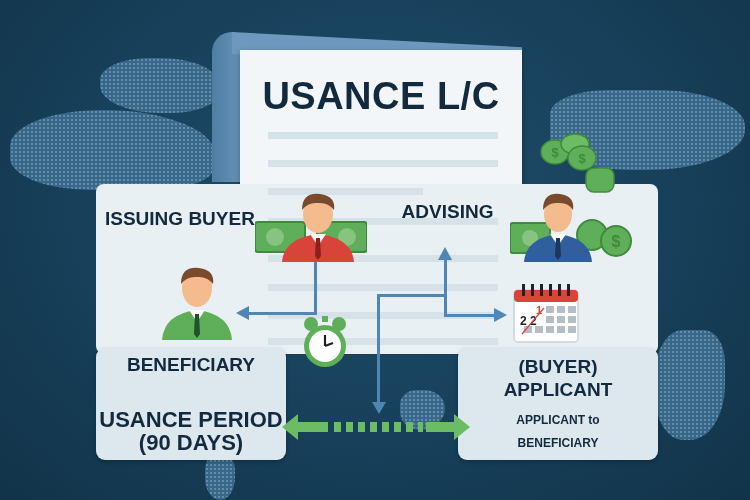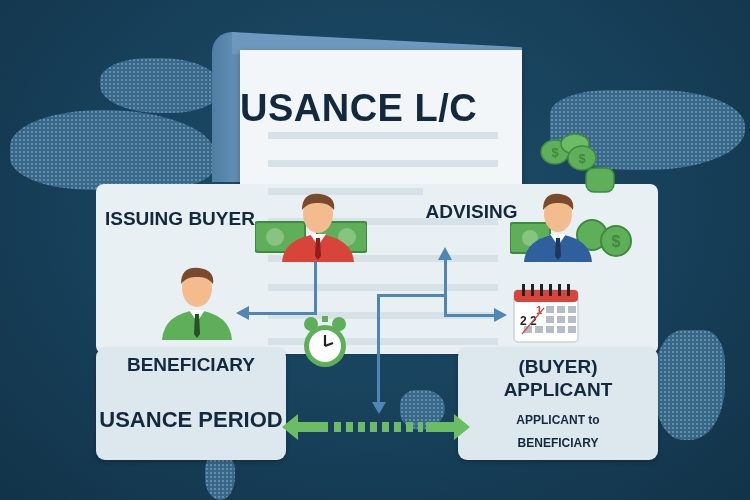--- a/index.html
+++ b/index.html
@@ -25,35 +25,35 @@
 <div class="map" style="left:100px;top:58px;width:120px;height:55px;border-radius:40% 50% 40% 50%;"></div>
 <div class="map" style="left:550px;top:90px;width:195px;height:80px;border-radius:30% 45% 50% 40%;"></div>
 <div class="map" style="left:205px;top:455px;width:30px;height:45px;border-radius:40% 40% 60% 60%;"></div>
 <div class="map" style="left:400px;top:390px;width:45px;height:40px;border-radius:40% 50% 60% 50%;"></div>
 <div class="map" style="left:655px;top:330px;width:70px;height:110px;border-radius:40% 30% 50% 40%;"></div>
 
 <div class="abs" style="left:212px;top:32px;width:40px;height:150px;background:linear-gradient(90deg,#4f7ea3,#6f9ac0);border-radius:20px 20px 0 0;"></div>
 <div class="abs" style="left:232px;top:32px;width:290px;height:22px;background:#6e98bd;transform:skewY(3deg);transform-origin:left top;"></div>
 
 <div class="abs" style="left:240px;top:50px;width:282px;height:300px;background:#f3f6f9;box-shadow:0 2px 6px rgba(0,0,0,0.3);"></div>
-<div class="abs title-text" style="left:240px;top:75px;width:282px;text-align:left;font-size:38px;margin-top:12px;">USANCE L/C</div>
+<div class="abs title-text" style="left:240px;top:75px;width:282px;text-align:center;font-size:38px;">USANCE L/C</div>
 <div class="doc-line" style="left:268px;top:132px;width:230px;"></div>
 <div class="doc-line" style="left:268px;top:160px;width:230px;"></div>
 
 <div class="panel" style="left:96px;top:184px;width:562px;height:170px;"></div>
 <div class="doc-line" style="left:268px;top:188px;width:155px;"></div>
 <div class="doc-line" style="left:268px;top:218px;width:230px;"></div>
 <div class="doc-line" style="left:268px;top:255px;width:230px;"></div>
 <div class="doc-line" style="left:268px;top:284px;width:230px;"></div>
 <div class="doc-line" style="left:268px;top:312px;width:230px;"></div>
 <div class="doc-line" style="left:268px;top:338px;width:230px;"></div>
 
 <div class="abs label" style="left:105px;top:208px;font-size:19px;text-align:left;">ISSUING BUYER</div>
 
-<div class="abs label" style="left:395px;top:200px;width:105px;font-size:19px;line-height:23px;margin-left:24px;">
+<div class="abs label" style="left:395px;top:200px;width:105px;font-size:19px;line-height:23px;">
   <div>ADVISING</div>
 </div>
 
 <svg class="abs" style="left:255px;top:212px;" width="112" height="50" viewBox="0 0 112 50">
   <rect x="0" y="10" width="50" height="30" rx="3" fill="#5fae5a" stroke="#3f8a3c" stroke-width="2"></rect>
   <rect x="62" y="10" width="50" height="30" rx="3" fill="#5fae5a" stroke="#3f8a3c" stroke-width="2"></rect>
   <circle cx="20" cy="25" r="9" fill="#86c47f"></circle>
   <circle cx="92" cy="25" r="9" fill="#86c47f"></circle>
 </svg>
 
@@ -149,20 +149,21 @@
   <text x="8" y="43" font-size="12" font-weight="bold" fill="#222">2 2</text>
   <line x1="10" y1="52" x2="32" y2="26" stroke="#d9443a" stroke-width="1.2"></line>
 </svg>
 
 <div class="box" style="left:96px;top:348px;width:190px;height:112px;"></div>
 <div class="abs label" style="left:96px;top:353px;width:190px;font-size:19px;line-height:23px;">
   <div>BENEFICIARY</div>
 </div>
 <div class="abs label" style="left:96px;top:408px;width:190px;font-size:22px;line-height:23px;">
   <div>USANCE PERIOD</div>
+  <div>(90 DAYS)</div>
 </div>
 
 <div class="box" style="left:458px;top:348px;width:200px;height:112px;"></div>
 <div class="abs label" style="left:458px;top:355px;width:200px;font-size:19px;line-height:23px;">
   <div>(BUYER)</div>
   <div>APPLICANT</div>
 </div>
 <div class="abs label" style="left:458px;top:409px;width:200px;font-size:12px;line-height:23px;">
   <div>APPLICANT to</div>
   <div>BENEFICIARY</div>

